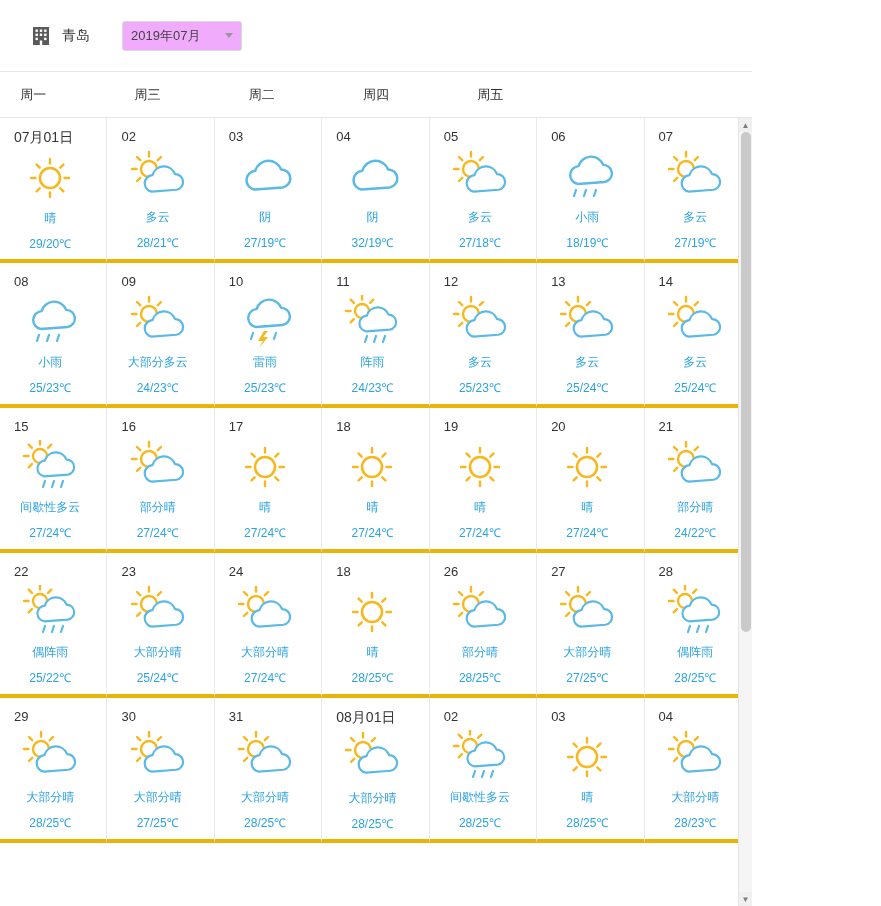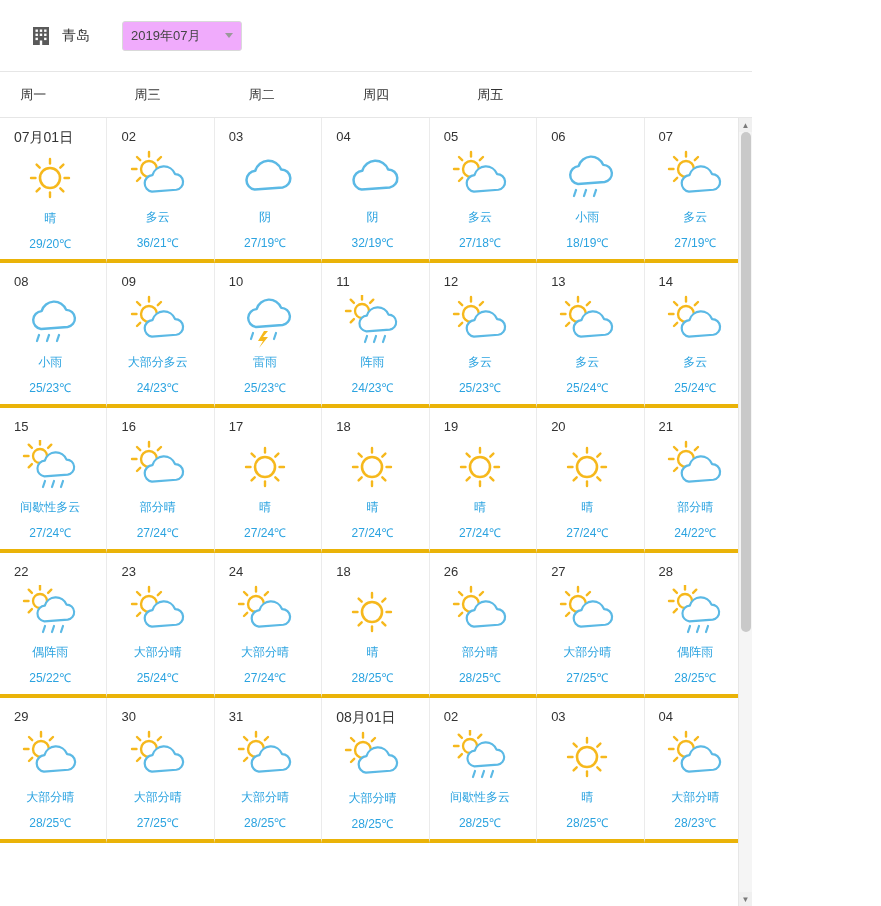--- a/index.html
+++ b/index.html
@@ -213,21 +213,21 @@
               <line x1="9.5" y1="19.0" x2="5.0" y2="19.0" stroke="#f6b81c" stroke-width="2.4" stroke-linecap="round"></line>
               <line x1="13.2" y1="10.2" x2="10.0" y2="7.0" stroke="#f6b81c" stroke-width="2.4" stroke-linecap="round"></line>
               <line x1="22.0" y1="6.5" x2="22.0" y2="2.0" stroke="#f6b81c" stroke-width="2.4" stroke-linecap="round"></line>
               <line x1="30.8" y1="10.2" x2="34.0" y2="7.0" stroke="#f6b81c" stroke-width="2.4" stroke-linecap="round"></line>
               <g transform="translate(12,14) scale(0.92)">
     <path d="M14 30 a9 9 0 0 1 0.6 -17.9 a13 13 0 0 1 24.6 -1.2 a8.6 8.6 0 0 1 1.4 17.1 z" fill="#ffffff" stroke="#5bb9e5" stroke-width="2.4" stroke-linejoin="round"></path>
               </g>
             </svg>
           </div>
      <div class="desc">多云</div>
-     <div class="temp">36/21℃</div>
+     <div class="temp">28/21℃</div>
         </div>
         <div class="cell">
           <div class="daynum">03</div>
      <div class="icon-box">
             <svg width="62" height="54" viewBox="0 0 62 54">
               <g transform="translate(6,8) scale(1.05)">
     <path d="M14 30 a9 9 0 0 1 0.6 -17.9 a13 13 0 0 1 24.6 -1.2 a8.6 8.6 0 0 1 1.4 17.1 z" fill="#ffffff" stroke="#5bb9e5" stroke-width="2.4" stroke-linejoin="round"></path>
               </g>
             </svg>
           </div>

